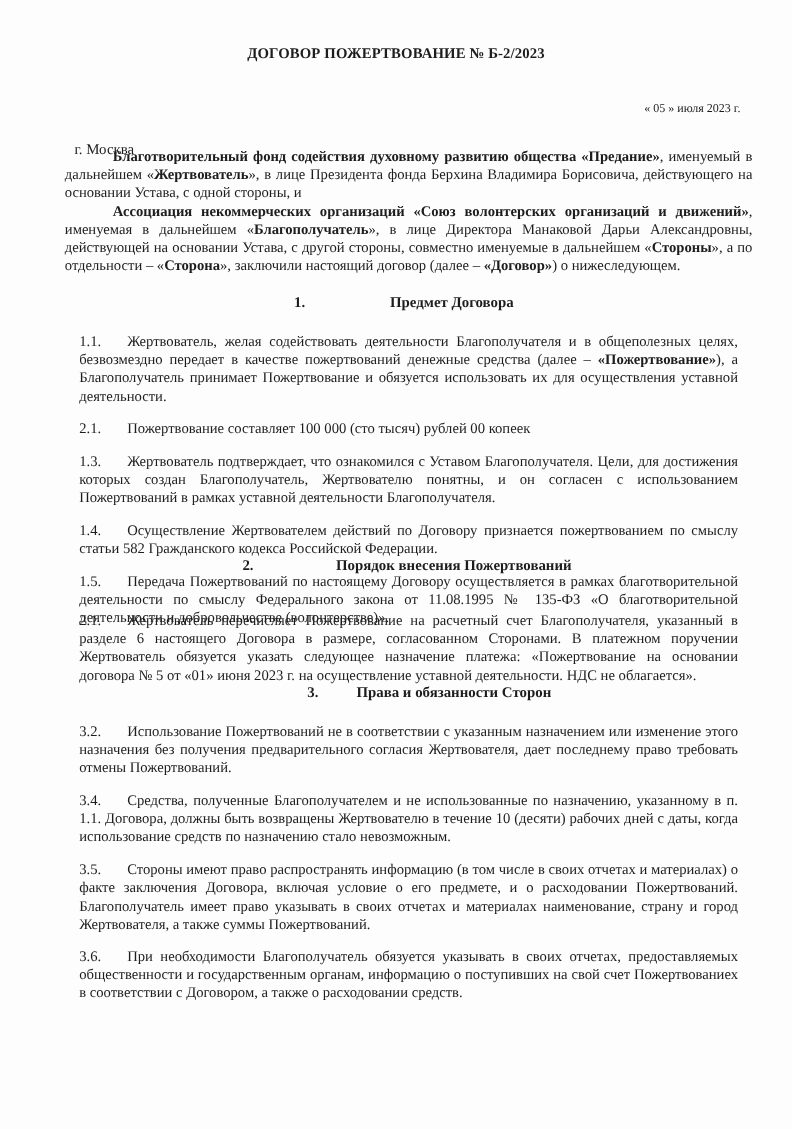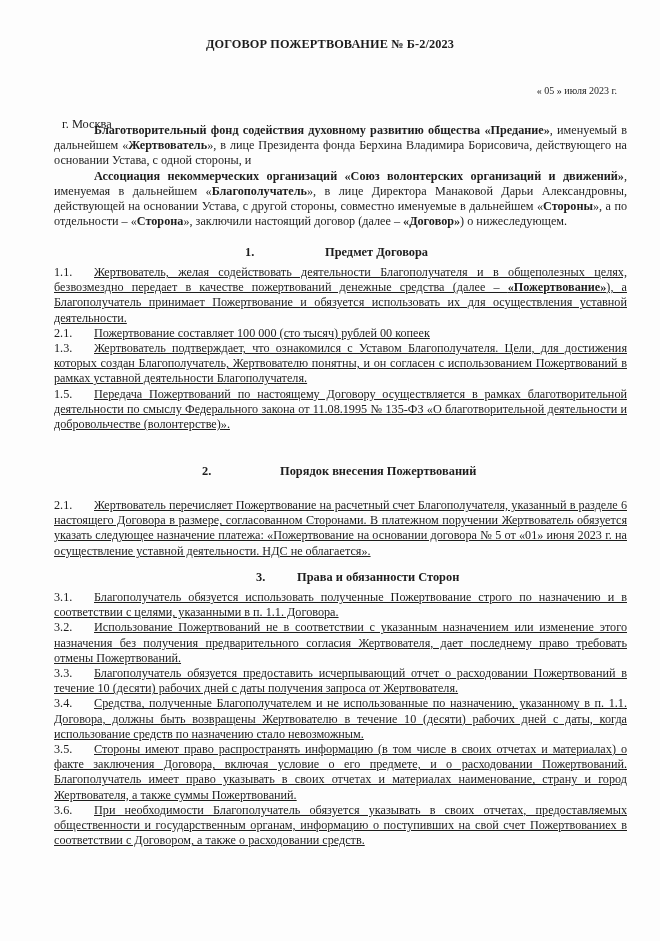--- a/index.html
+++ b/index.html
@@ -19,21 +19,21 @@
       position: absolute; left: 54px; width: 573px;
       font-size: 12.2px; line-height: 15.2px; text-align: justify;
     }
     .preamble p { margin: 0; }
     .indent { text-indent: 40px; }
     .section-heading {
       position: absolute; left: 0; width: 660px; font-weight: bold; font-size: 12.4px;
     }
     .section-heading .num { position: absolute; }
     .section-heading .htitle { position: absolute; }
-    .clause { margin: 0; text-decoration: underline; }
+    .clause { margin: 12px; }
     .clause .cn { display: inline-block; width: 40px; }
     b { font-weight: bold; }
   </style>
 </head>
 <body>
 
 <div class="page">
 
   <div class="title">ДОГОВОР ПОЖЕРТВОВАНИЕ № Б-2/2023</div>
   <div class="place">г. Москва</div>
@@ -45,37 +45,36 @@
   </div>
 
   <div class="section-heading" style="top:245px;">
     <span class="num" style="left:245px;">1.</span>
     <span class="htitle" style="left:325px;">Предмет Договора</span>
   </div>
   <div class="body-block" style="top:265px;">
     <p class="clause"><span class="cn">1.1.</span><span>Жертвователь, желая содействовать деятельности Благополучателя и в общеполезных целях, безвозмездно передает в качестве пожертвований денежные средства (далее – </span><b>«Пожертвование»</b><span>), а Благополучатель принимает Пожертвование и обязуется использовать их для осуществления уставной деятельности.</span></p>
     <p class="clause"><span class="cn">2.1.</span><span>Пожертвование составляет 100 000 (сто тысяч) рублей 00 копеек</span></p>
     <p class="clause"><span class="cn">1.3.</span><span>Жертвователь подтверждает, что ознакомился с Уставом Благополучателя. Цели, для достижения которых создан Благополучатель, Жертвователю понятны, и он согласен с использованием Пожертвований в рамках уставной деятельности Благополучателя.</span></p>
+    <p class="clause"><span class="cn">1.4.</span><span>Осуществление Жертвователем действий по Договору признается пожертвованием по смыслу статьи 582 Гражданского кодекса Российской Федерации.</span></p>
     <p class="clause"><span class="cn">1.5.</span><span>Передача Пожертвований по настоящему Договору осуществляется в рамках благотворительной деятельности по смыслу Федерального закона от 11.08.1995 № 135-ФЗ «О благотворительной деятельности и добровольчестве (волонтерстве)».</span></p>
   </div>
 
   <div class="section-heading" style="top:464px;">
     <span class="num" style="left:202px;">2.</span>
     <span class="htitle" style="left:280px;">Порядок внесения Пожертвований</span>
   </div>
   <div class="body-block" style="top:498px;">
     <p class="clause"><span class="cn">2.1.</span><span>Жертвователь перечисляет Пожертвование на расчетный счет Благополучателя, указанный в разделе 6 настоящего Договора в размере, согласованном Сторонами. В платежном поручении Жертвователь обязуется указать следующее назначение платежа: «Пожертвование на основании договора № 5 от «01» июня 2023 г. на осуществление уставной деятельности. НДС не облагается».</span></p>
   </div>
 
   <div class="section-heading" style="top:570px;">
     <span class="num" style="left:256px;">3.</span>
     <span class="htitle" style="left:297px;">Права и обязанности Сторон</span>
   </div>
   <div class="body-block" style="top:590px;">
-    <p class="clause"><span class="cn">3.1.</span><span>Благополучатель обязуется использовать полученные Пожертвование строго по назначению и в соответствии с целями, указанными в п. 1.1. Договора.</span></p>
     <p class="clause"><span class="cn">3.2.</span><span>Использование Пожертвований не в соответствии с указанным назначением или изменение этого назначения без получения предварительного согласия Жертвователя, дает последнему право требовать отмены Пожертвований.</span></p>
-    <p class="clause"><span class="cn">3.3.</span><span>Благополучатель обязуется предоставить исчерпывающий отчет о расходовании Пожертвований в течение 10 (десяти) рабочих дней с даты получения запроса от Жертвователя.</span></p>
     <p class="clause"><span class="cn">3.4.</span><span>Средства, полученные Благополучателем и не использованные по назначению, указанному в п. 1.1. Договора, должны быть возвращены Жертвователю в течение 10 (десяти) рабочих дней с даты, когда использование средств по назначению стало невозможным.</span></p>
     <p class="clause"><span class="cn">3.5.</span><span>Стороны имеют право распространять информацию (в том числе в своих отчетах и материалах) о факте заключения Договора, включая условие о его предмете, и о расходовании Пожертвований. Благополучатель имеет право указывать в своих отчетах и материалах наименование, страну и город Жертвователя, а также суммы Пожертвований.</span></p>
     <p class="clause"><span class="cn">3.6.</span><span>При необходимости Благополучатель обязуется указывать в своих отчетах, предоставляемых общественности и государственным органам, информацию о поступивших на свой счет Пожертвованиех в соответствии с Договором, а также о расходовании средств.</span></p>
   </div>
 
 </div>
 
 </body></html>

